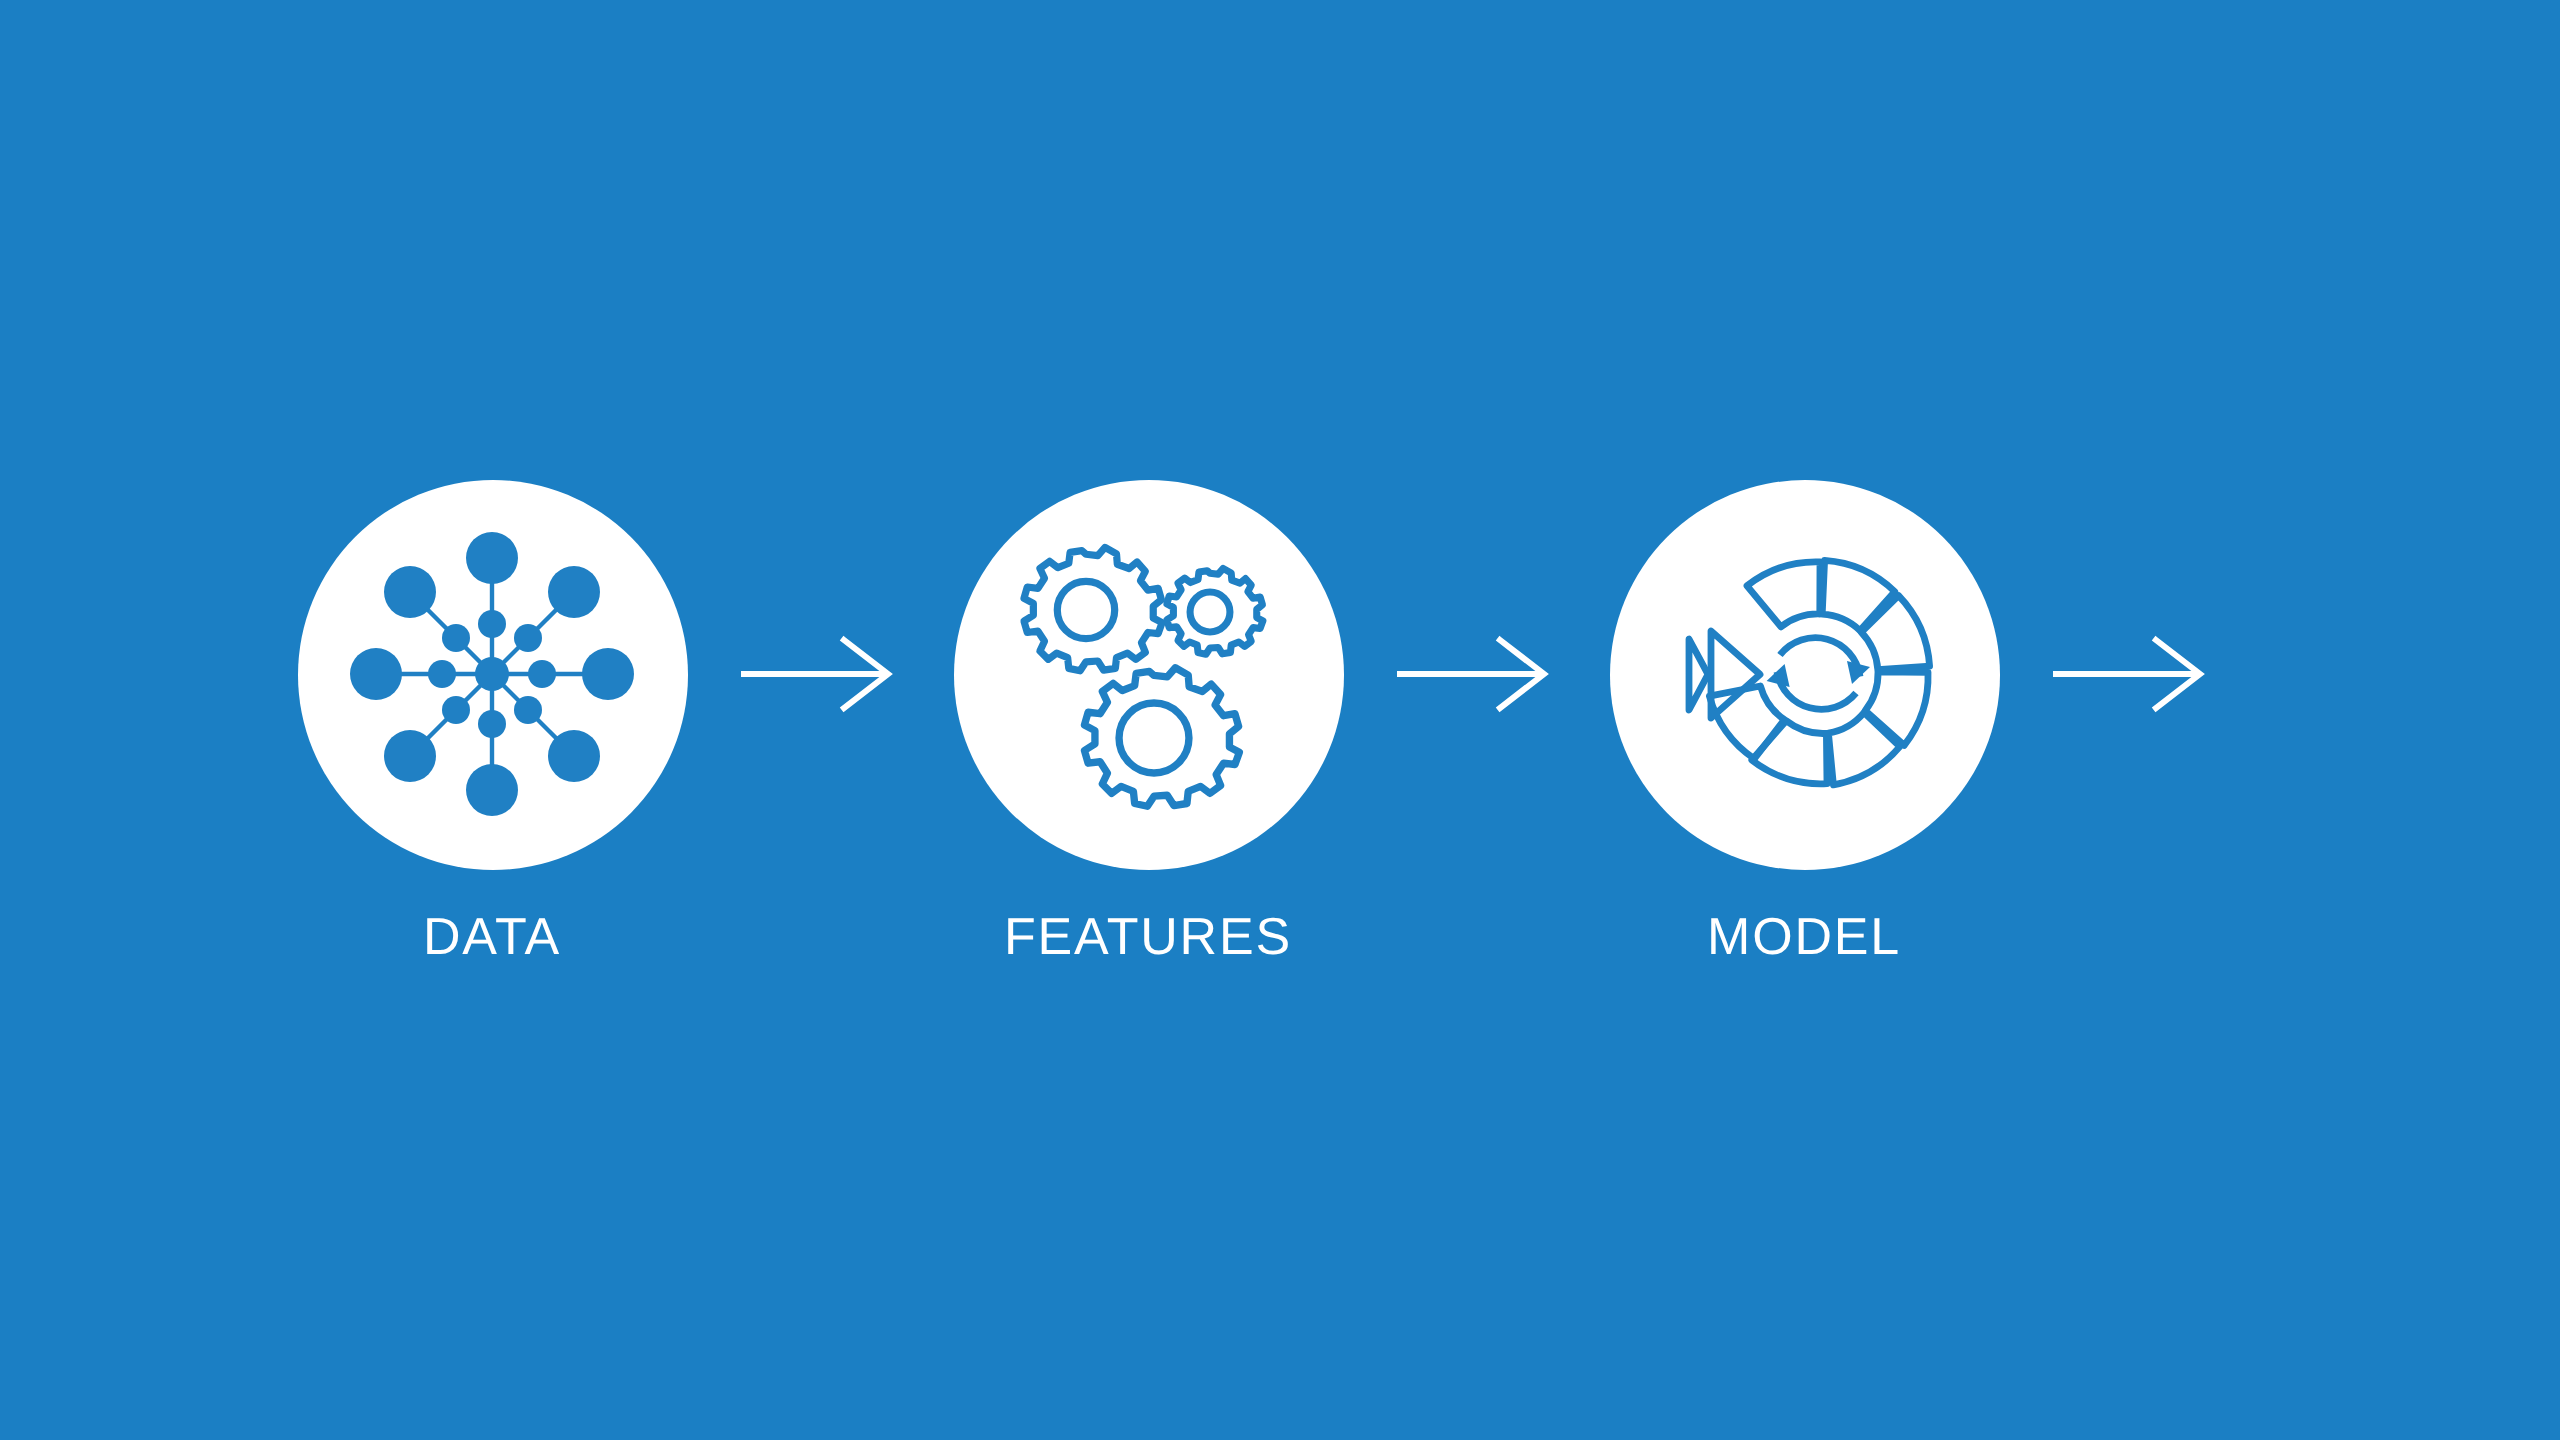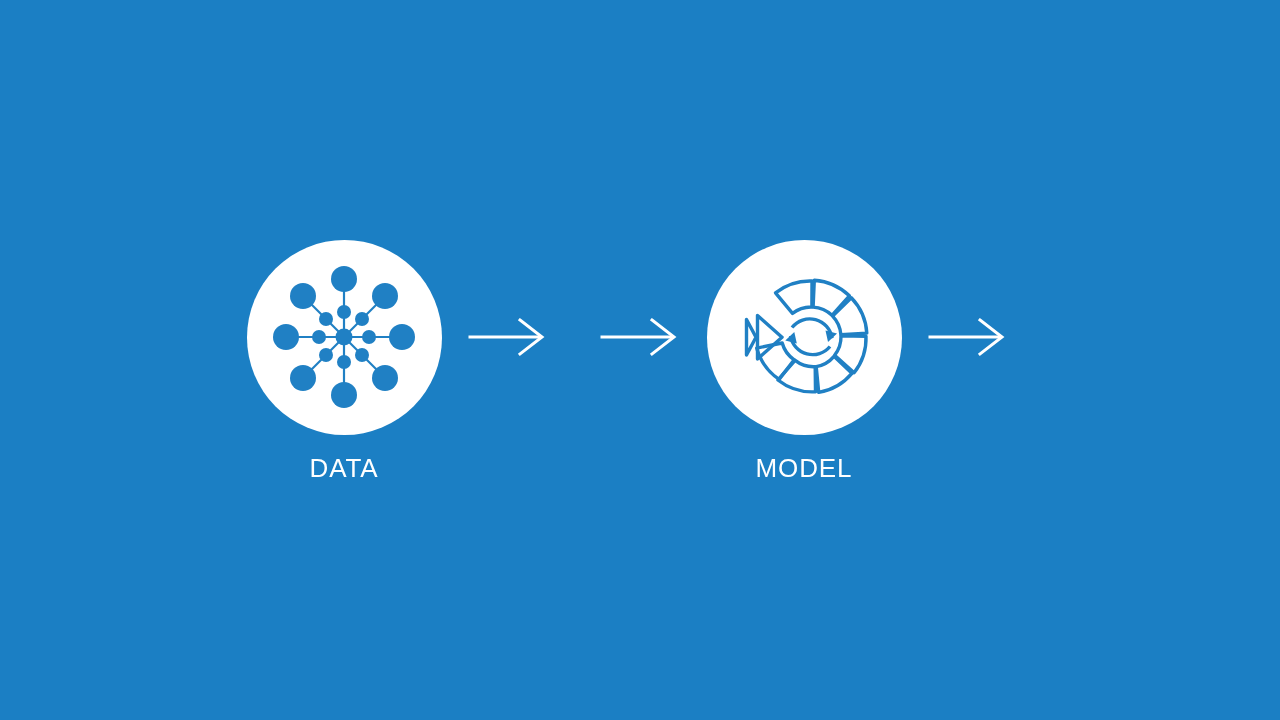--- a/index.html
+++ b/index.html
@@ -117,20 +117,60 @@
 
     <div class="connector">
       <svg width="80" height="40" viewBox="0 0 80 40">
         <g stroke="#ffffff" stroke-width="3" fill="none" stroke-linecap="square" stroke-linejoin="miter">
           <line x1="2" y1="20" x2="72" y2="20"></line>
           <polyline points="52,3 74,20 52,37"></polyline>
         </g>
       </svg>
     </div>
 
+    <div class="stage">
+      <div class="disc">
+        <svg width="150" height="150" viewBox="0 0 150 150">
+          <defs>
+
+            <g id="gear12">
+              <path d="
+                M 0 -34 L 7.2 -33.2 L 11.6 -38.2 L 18.6 -34.2 L 19.1 -27.9
+                L 26.3 -25.3 L 31.1 -29.3 L 36.2 -23.6 L 33.2 -17.9
+                L 37.8 -12.1 L 44.0 -13.2 L 46.0 -6.3 L 41.0 -2.3
+                L 41.0 4.9 L 46.4 7.7 L 44.0 14.4 L 37.8 13.7
+                L 33.8 19.9 L 36.2 25.8 L 30.4 30.1 L 25.3 26.3
+                L 18.6 29.0 L 17.9 35.6 L 10.8 36.7 L 7.2 31.1
+                L 0 31.6 L -3.6 37.1 L -10.5 35.6 L -11.2 29.0
+                L -17.9 26.3 L -23.0 30.1 L -28.1 25.0 L -25.3 19.1
+                L -29.3 12.9 L -35.8 13.7 L -37.8 6.8 L -32.1 3.2
+                L -32.1 -4.0 L -37.8 -7.1 L -35.8 -14.0 L -29.3 -13.2
+                L -25.3 -19.4 L -28.1 -25.3 L -22.2 -29.7 L -17.2 -25.8
+                L -10.5 -28.5 L -9.7 -35.1 L -2.5 -36.2 Z"></path>
+            </g>
+          </defs>
+
+          <g transform="translate(44,43) scale(0.82)">
+            <use href="#gear12" fill="none" stroke="#2080c4" stroke-width="4.4" stroke-linejoin="round"></use>
+            <circle cx="0" cy="0" r="17.5" fill="none" stroke="#2080c4" stroke-width="4.4"></circle>
+          </g>
+
+          <g transform="translate(106,44) scale(0.57)">
+            <use href="#gear12" fill="none" stroke="#2080c4" stroke-width="6.2" stroke-linejoin="round"></use>
+            <circle cx="0" cy="0" r="17.5" fill="none" stroke="#2080c4" stroke-width="6.2"></circle>
+          </g>
+
+          <g transform="translate(78,107) scale(0.92)">
+            <use href="#gear12" fill="none" stroke="#2080c4" stroke-width="4.0" stroke-linejoin="round"></use>
+            <circle cx="0" cy="0" r="19" fill="none" stroke="#2080c4" stroke-width="4.0"></circle>
+          </g>
+        </svg>
+      </div>
+      <div class="stage-label">FEATURES</div>
+    </div>
 
     <div class="connector">
       <svg width="80" height="40" viewBox="0 0 80 40">
         <g stroke="#ffffff" stroke-width="3" fill="none" stroke-linecap="square" stroke-linejoin="miter">
           <line x1="2" y1="20" x2="72" y2="20"></line>
           <polyline points="52,3 74,20 52,37"></polyline>
         </g>
       </svg>
     </div>
 

